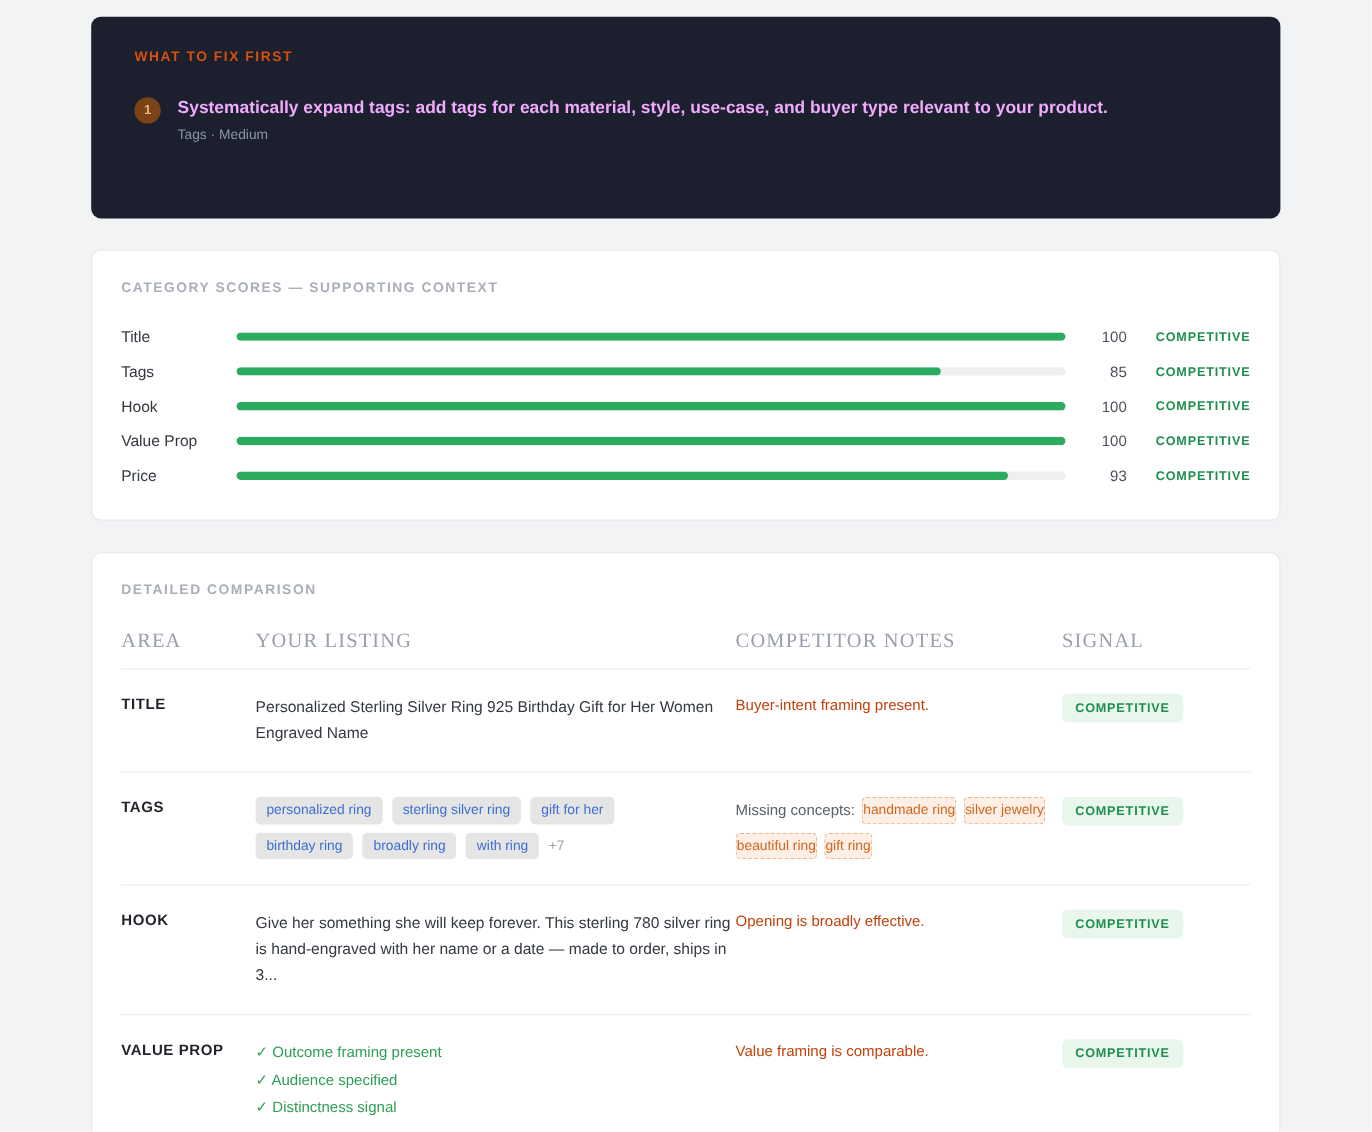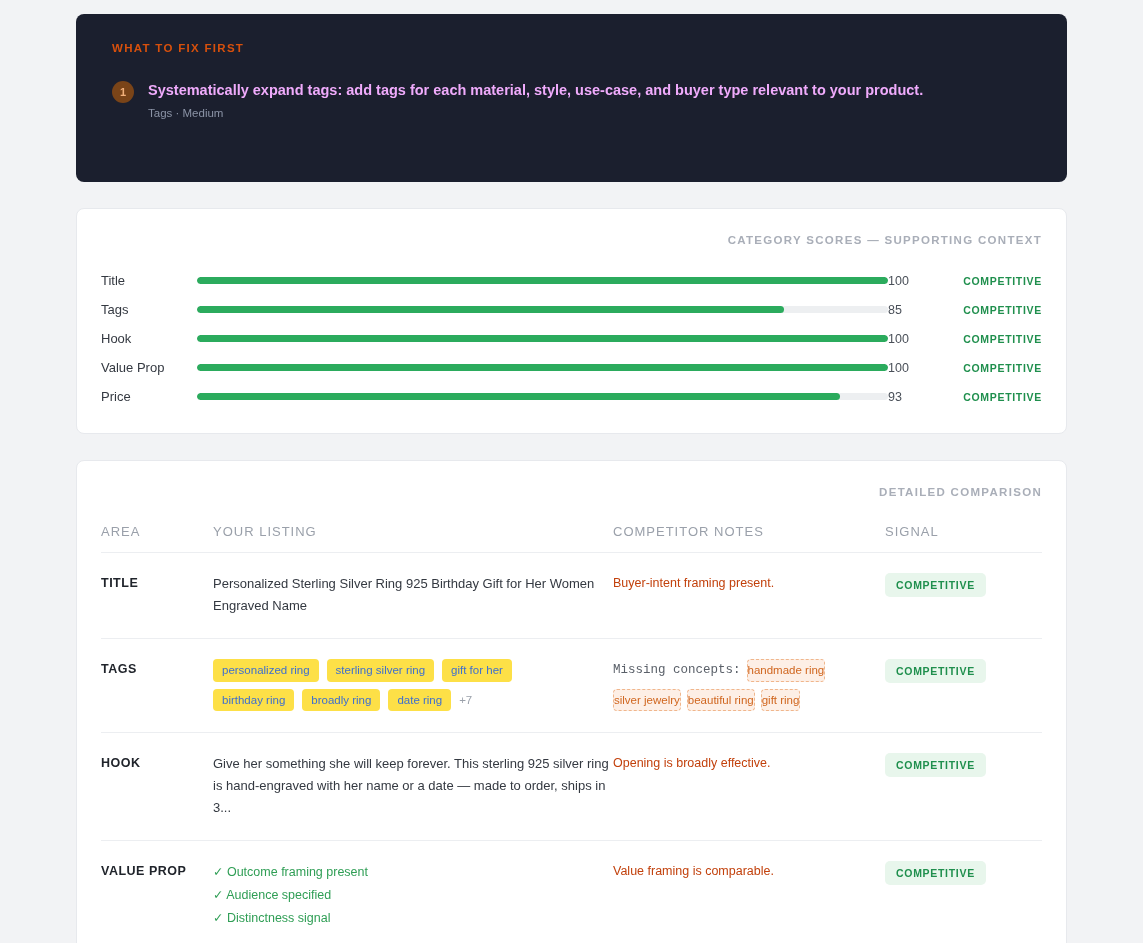--- a/index.html
+++ b/index.html
@@ -68,21 +68,20 @@
     background: #ffffff;
     border: 1px solid #e7e9ed;
     border-radius: 8px;
     margin-top: 26px;
   }
   .card-kicker {
     color: #a9aeb8;
     font-size: 11.5px;
     font-weight: bold;
     letter-spacing: 1.3px;
-    text-align: right;
   }
 
   
   .scores { padding: 25px 24px 22px 24px; }
   .scores .card-kicker { margin-bottom: 20px; }
   .score-row {
     display: flex;
     align-items: center;
     height: 29px;
   }
@@ -99,21 +98,21 @@
     border-radius: 4px;
     overflow: hidden;
   }
   .score-fill {
     height: 100%;
     background: #2bab5d;
     border-radius: 4px;
   }
   .score-value {
     width: 54px;
-    text-align: left;
+    text-align: right;
     font-size: 12.5px;
     color: #4a5059;
     flex: 0 0 auto;
     padding-right: 3px;
   }
   .score-signal {
     width: 100px;
     text-align: right;
     font-size: 10.5px;
     font-weight: bold;
@@ -128,23 +127,24 @@
 
   .drow {
     display: flex;
     align-items: flex-start;
     border-bottom: 1px solid #eceef1;
   }
   .dhead {
     padding-bottom: 13px;
   }
   .dhead .c {
-    font-size: 13px;
+    font-size: 17px;
     color: #9aa0aa;
     letter-spacing: 1px;
+    font-family: Liberation Serif, serif;
   }
   .dbody { padding: 20px 0 21px 0; }
   .dbody:last-child { border-bottom: none; }
 
   .c-area   { width: 112px; flex: 0 0 auto; }
   .c-yours  { width: 400px; flex: 0 0 auto; }
   .c-notes  { width: 272px; flex: 0 0 auto; }
   .c-signal { flex: 1 1 auto; }
 
   .area-label {
@@ -166,41 +166,40 @@
 
   
   .chips {
     display: flex;
     flex-wrap: wrap;
     gap: 7px 8px;
     align-items: center;
     max-width: 330px;
   }
   .chip {
-    background: #fde047;
+    background: #e5e5e5;
     color: #3d6fd0;
     font-size: 11.5px;
     padding: 4px 9px;
     border-radius: 4px;
     line-height: 1.25;
   }
   .chip-more {
     color: #9aa0aa;
     font-size: 11.5px;
   }
   .missing-wrap {
     display: flex;
     flex-wrap: wrap;
     gap: 7px 6px;
     align-items: center;
   }
   .missing-lead {
     font-size: 12.5px;
     color: #5a6069;
-    font-family: Liberation Mono, monospace;
   }
   .chip-missing {
     background: #fdefe6;
     color: #d0661f;
     border: 1px dashed #f0b68c;
     font-size: 11.5px;
     padding: 3px 0;
     border-radius: 4px;
     line-height: 1.25;
   }
@@ -311,40 +310,40 @@
 
     <div class="drow dbody">
       <div class="c-area"><span class="area-label">TAGS</span></div>
       <div class="c-yours">
         <div class="chips">
           <span class="chip">personalized ring</span>
           <span class="chip">sterling silver ring</span>
           <span class="chip">gift for her</span>
           <span class="chip">birthday ring</span>
           <span class="chip">broadly ring</span>
-          <span class="chip">date ring</span>
+          <span class="chip">with ring</span>
           <span class="chip-more">+7</span>
         </div>
       </div>
       <div class="c-notes">
         <div class="missing-wrap">
           <span class="missing-lead">Missing concepts:</span>
           <span class="chip-missing">handmade ring</span>
           <span class="chip-missing">silver jewelry</span>
           <span class="chip-missing">beautiful ring</span>
           <span class="chip-missing">gift ring</span>
         </div>
       </div>
       <div class="c-signal"><span class="badge badge-competitive">COMPETITIVE</span></div>
     </div>
 
     <div class="drow dbody">
       <div class="c-area"><span class="area-label">HOOK</span></div>
       <div class="c-yours">
-          <div class="yours-text">Give her something she will keep forever. This sterling 925 silver ring is hand-engraved with her name or a date — made to order, ships in 3...</div>
+          <div class="yours-text">Give her something she will keep forever. This sterling 780 silver ring is hand-engraved with her name or a date — made to order, ships in 3...</div>
         </div>
       <div class="c-notes">
           <div class="notes-text">Opening is broadly effective.</div>
         </div>
       <div class="c-signal"><span class="badge badge-competitive">COMPETITIVE</span></div>
     </div>
 
     <div class="drow dbody">
       <div class="c-area"><span class="area-label">VALUE PROP</span></div>
       <div class="c-yours">

